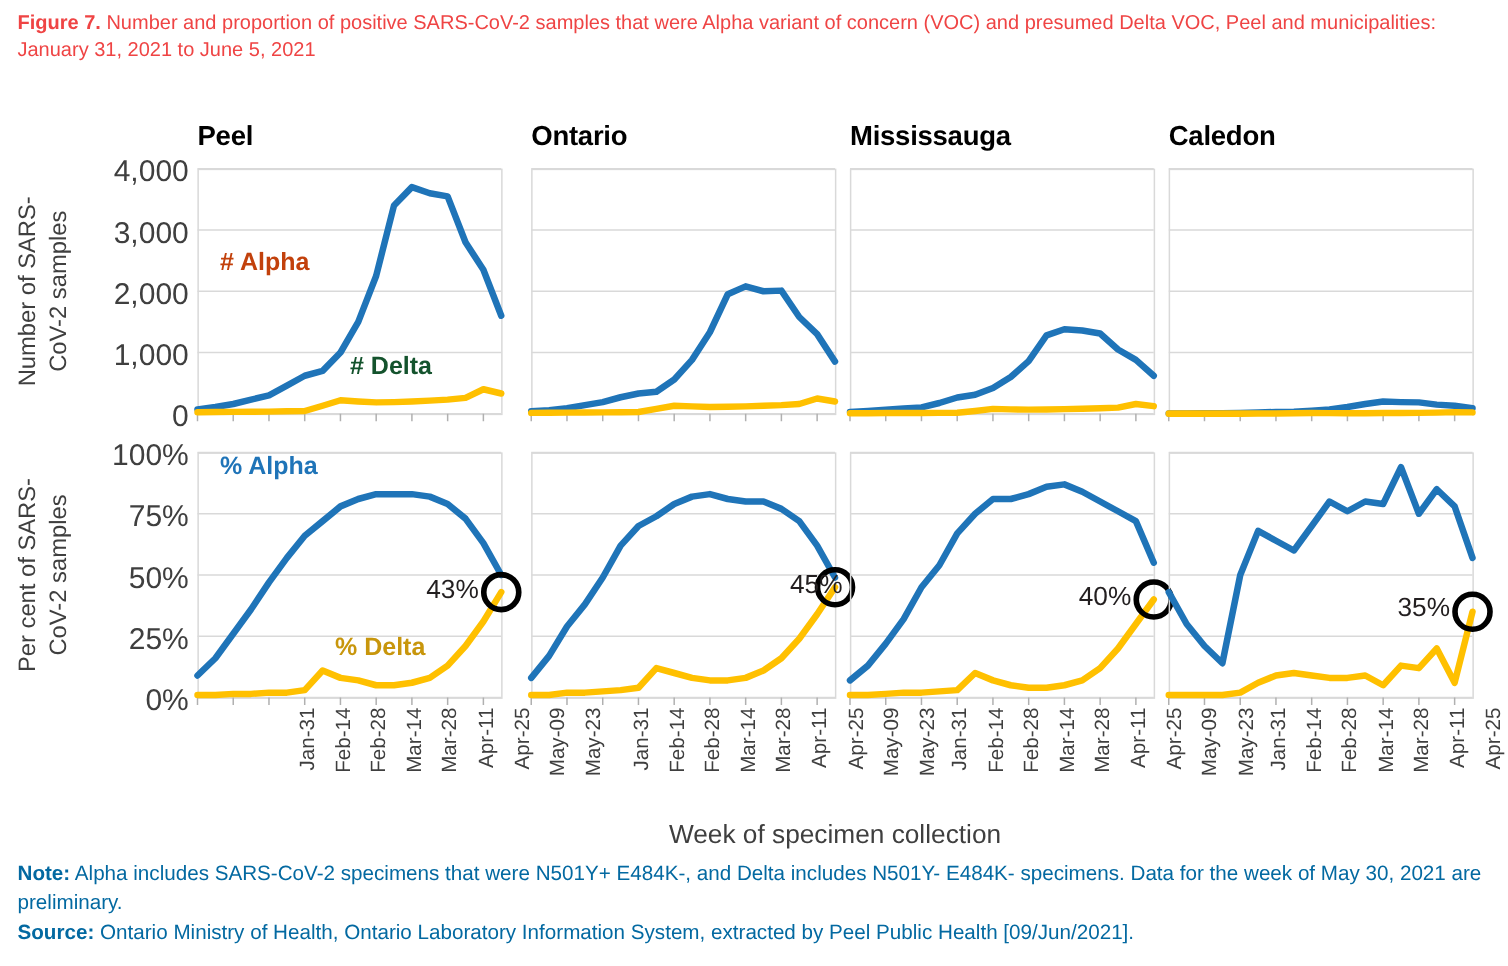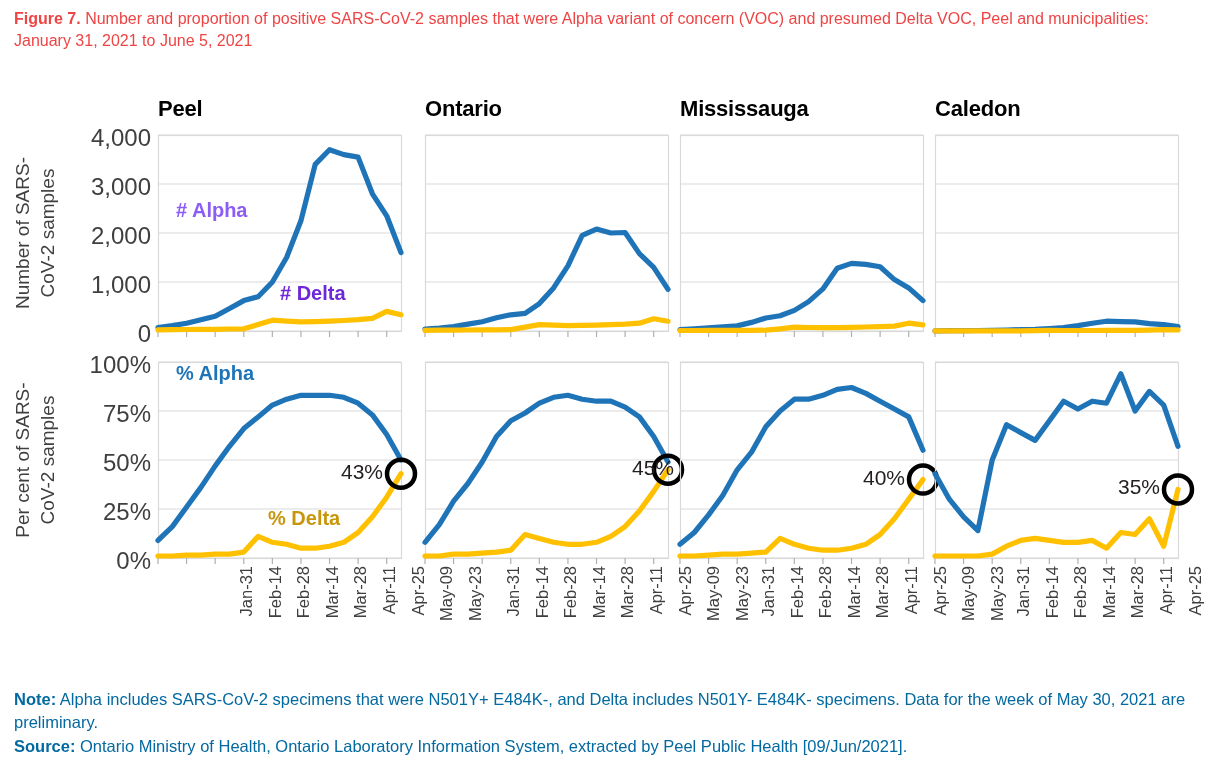--- a/index.html
+++ b/index.html
@@ -148,22 +148,22 @@
       <line x1="57.176470588235304" x2="57.176470588235304" y1="196" y2="202" stroke="#b0b0b0" stroke-width="1.2"></line>
       <line x1="85.76470588235293" x2="85.76470588235293" y1="196" y2="202" stroke="#b0b0b0" stroke-width="1.2"></line>
       <line x1="114.35294117647061" x2="114.35294117647061" y1="196" y2="202" stroke="#b0b0b0" stroke-width="1.2"></line>
       <line x1="142.94117647058823" x2="142.94117647058823" y1="196" y2="202" stroke="#b0b0b0" stroke-width="1.2"></line>
       <line x1="171.52941176470586" x2="171.52941176470586" y1="196" y2="202" stroke="#b0b0b0" stroke-width="1.2"></line>
       <line x1="200.11764705882354" x2="200.11764705882354" y1="196" y2="202" stroke="#b0b0b0" stroke-width="1.2"></line>
       <line x1="228.70588235294116" x2="228.70588235294116" y1="196" y2="202" stroke="#b0b0b0" stroke-width="1.2"></line>
       <polyline points="0.0,192.6 14.3,190.6 28.6,188.2 42.9,184.7 57.2,181.3 71.5,173.5 85.8,165.6 100.1,161.7 114.4,147.0 128.6,122.5 142.9,85.8 157.2,29.4 171.5,14.7 185.8,19.6 200.1,22.1 214.4,58.8 228.7,80.8 243.0,117.6" fill="none" stroke="#1f74b8" stroke-width="5.2" stroke-linejoin="round" stroke-linecap="round"></polyline>
       <polyline points="0.0,194.8 14.3,194.6 28.6,194.5 42.9,194.4 57.2,194.3 71.5,194.0 85.8,193.8 100.1,189.6 114.4,185.2 128.6,186.2 142.9,186.9 157.2,186.7 171.5,186.2 185.8,185.5 200.1,184.7 214.4,183.3 228.7,176.4 243.0,179.8" fill="none" stroke="#ffc000" stroke-width="5.2" stroke-linejoin="round" stroke-linecap="round"></polyline>
     </svg>
-    <div class="series-label" style="left: 176px; top: 106.95px; color: #8b5cf6;"># Alpha</div>
-    <div class="series-label" style="left: 280px; top: 189.76px; color: #6d28d9;"># Delta</div>
+    <div class="series-label" style="left: 176px; top: 106.95px; color: #c2410c;"># Alpha</div>
+    <div class="series-label" style="left: 280px; top: 189.76px; color: #14532d;"># Delta</div>
     <svg class="plot" width="283" height="236" style="left:425px;top:43px;">
       <line x1="0" x2="243" y1="196" y2="196" stroke="#d9d9d9" stroke-width="1.2"></line>
       <line x1="0" x2="243" y1="147" y2="147" stroke="#d9d9d9" stroke-width="1.2"></line>
       <line x1="0" x2="243" y1="98" y2="98" stroke="#d9d9d9" stroke-width="1.2"></line>
       <line x1="0" x2="243" y1="49" y2="49" stroke="#d9d9d9" stroke-width="1.2"></line>
       <line x1="0" x2="243" y1="0" y2="0" stroke="#d9d9d9" stroke-width="1.2"></line>
       <rect x="0.5" y="0.5" width="243" height="196" fill="none" stroke="#d9d9d9" stroke-width="1.2"></rect>
       <line x1="0" x2="0" y1="196" y2="202" stroke="#b0b0b0" stroke-width="1.2"></line>
       <line x1="28.588235294117624" x2="28.588235294117624" y1="196" y2="202" stroke="#b0b0b0" stroke-width="1.2"></line>
       <line x1="57.176470588235304" x2="57.176470588235304" y1="196" y2="202" stroke="#b0b0b0" stroke-width="1.2"></line>
@@ -332,18 +332,19 @@
       <circle cx="243.0" cy="127.4" r="14" fill="none" stroke="#000000" stroke-width="4.5"></circle>
     </svg>
     <div class="pct-annotation" style="left: 1060px; width: 100px; top: 383.4px;">35%</div>
     <div class="xtick" style="left: 942px; top: 474px; width: 72px;">Jan-31</div>
     <div class="xtick" style="left: 970.588px; top: 474px; width: 72px;">Feb-14</div>
     <div class="xtick" style="left: 999.176px; top: 474px; width: 72px;">Feb-28</div>
     <div class="xtick" style="left: 1027.76px; top: 474px; width: 72px;">Mar-14</div>
     <div class="xtick" style="left: 1056.35px; top: 474px; width: 72px;">Mar-28</div>
     <div class="xtick" style="left: 1084.94px; top: 474px; width: 72px;">Apr-11</div>
     <div class="xtick" style="left: 1113.53px; top: 474px; width: 72px;">Apr-25</div>
+    <div class="xaxis-title" style="left: 158px; width: 1020px; top: 564px;">Week of specimen collection</div>
   </div>
 
 <div id="footnotes">
   <span class="line"><b>Note:</b><span> Alpha includes SARS-CoV-2 specimens that were N501Y+ E484K-, and Delta includes N501Y- E484K- specimens. Data for the week of May 30, 2021 are preliminary.</span></span>
   <span class="line"><b>Source:</b><span> Ontario Ministry of Health, Ontario Laboratory Information System, extracted by Peel Public Health [09/Jun/2021].</span></span>
 </div>
 
 </body></html>

